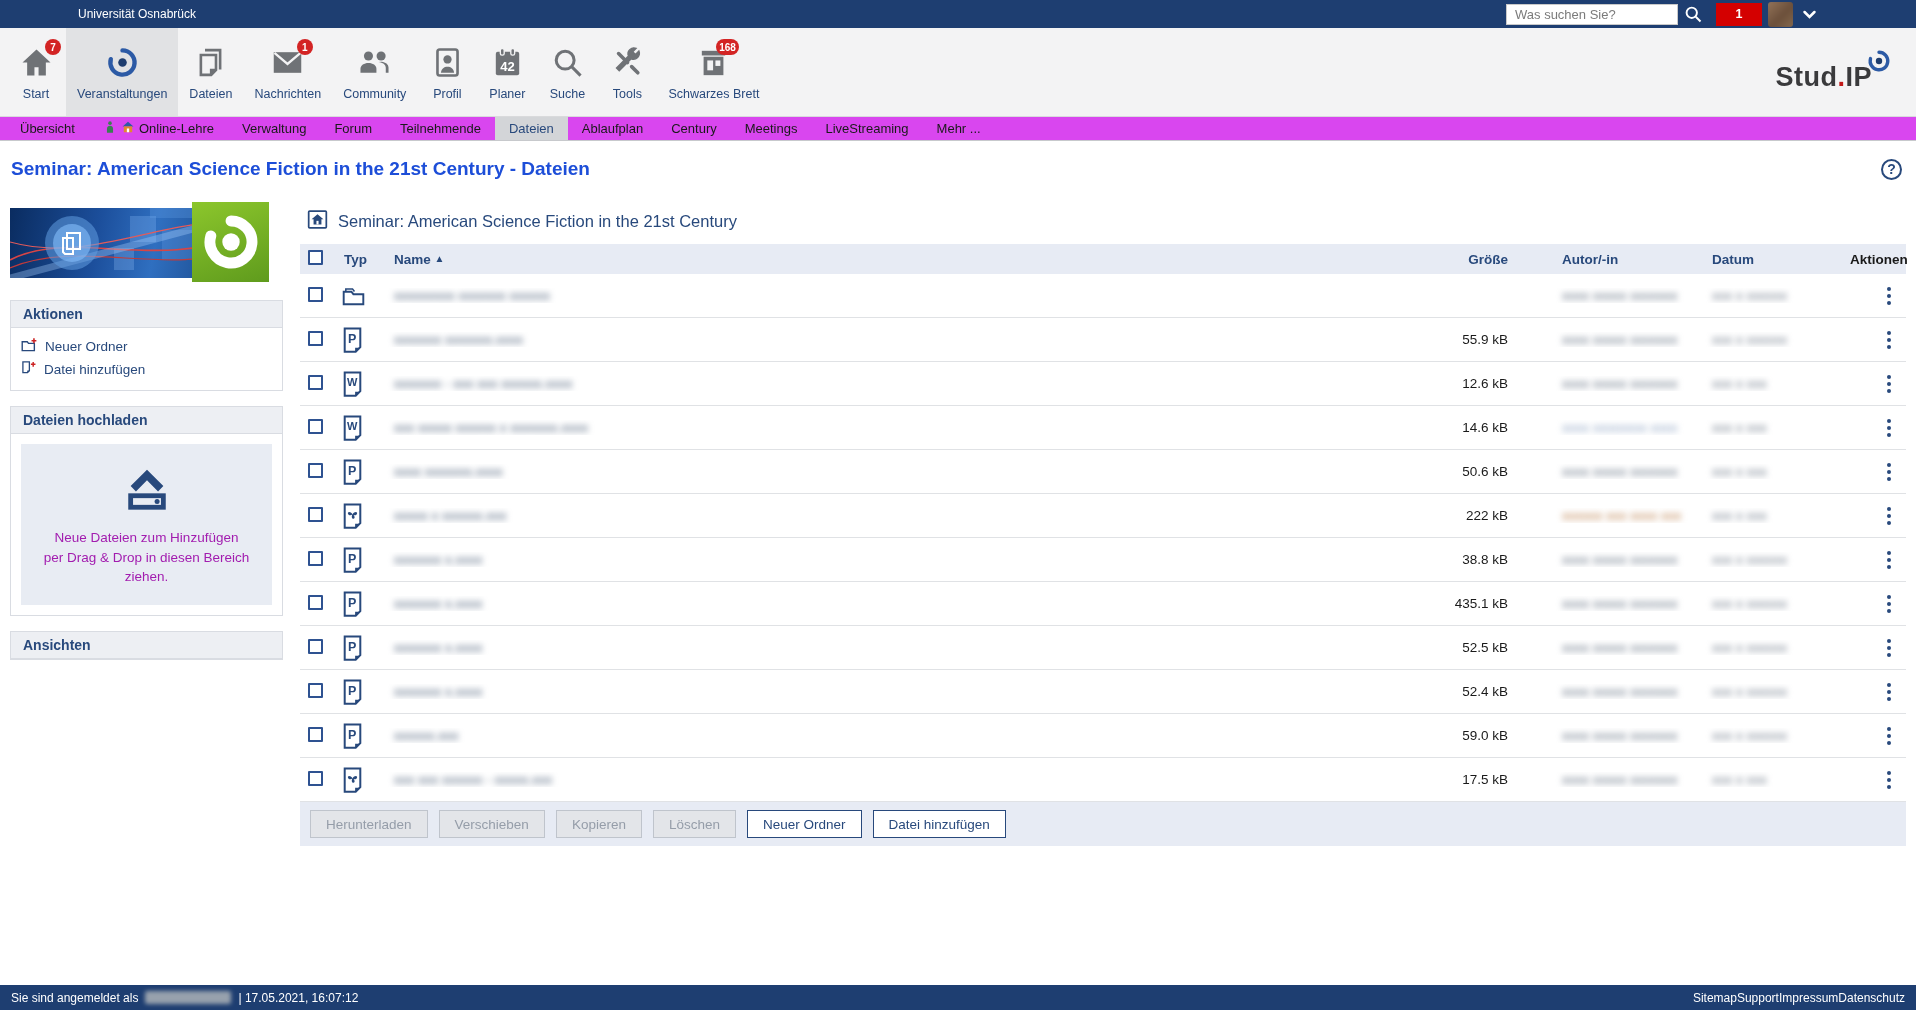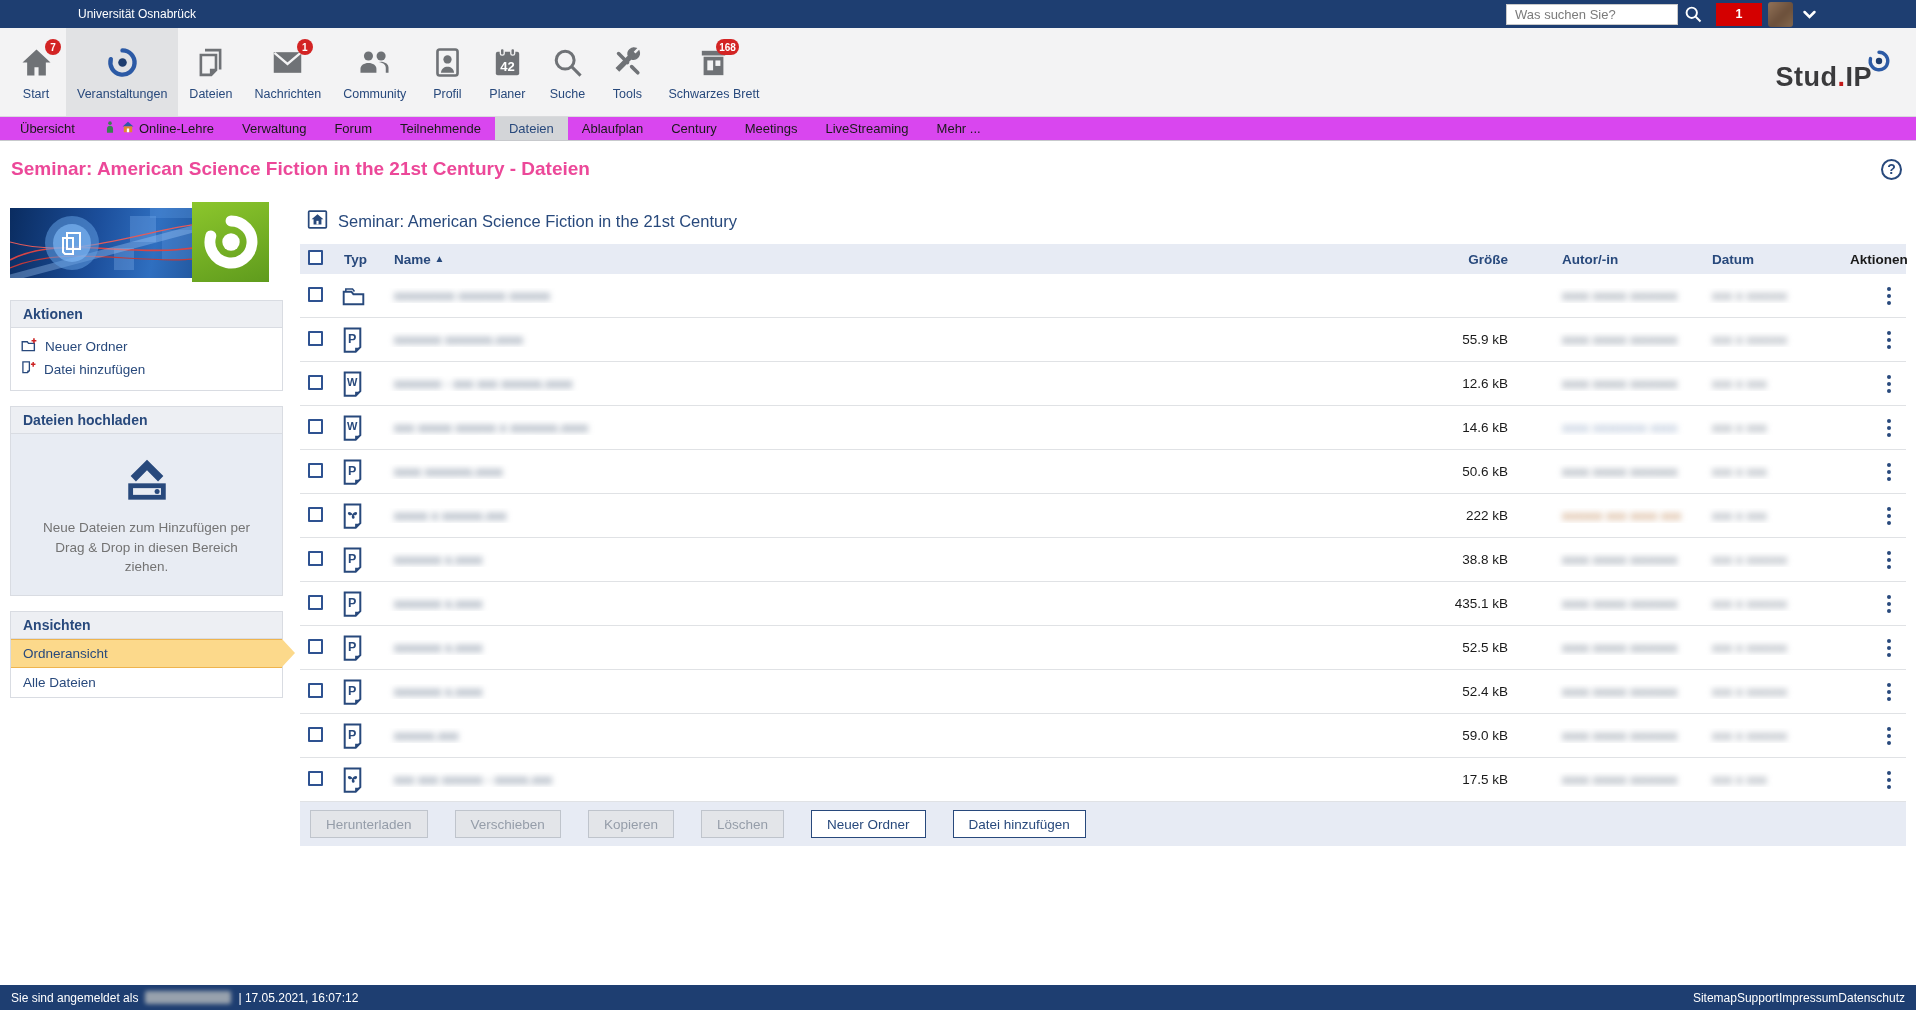--- a/index.html
+++ b/index.html
@@ -39,41 +39,41 @@
 
   
   .subnav{height:25px;background:#d946ef;border-top:1px solid #d9dadc;border-bottom:1px solid #c7c9cc;
           display:flex;align-items:stretch;padding-left:6px;font-size:13px}
   .nav-item{padding:0 14px;display:flex;align-items:center;gap:4px;color:#1a1a1a;cursor:pointer;white-space:nowrap}
   .nav-item.active{background:#d3d5d8;color:#28497c}
   .nav-item svg{width:14px;height:14px}
 
   
   .titlebar{display:flex;align-items:center;padding:17px 14px 14px 11px}
-  .titlebar h1{font-size:19px;font-weight:bold;color:#ec4899}
+  .titlebar h1{font-size:19px;font-weight:bold;color:#1d4ed8}
   .help{margin-left:auto;width:21px;height:21px;border:2px solid #28497c;border-radius:50%;color:#28497c;
         font-weight:bold;font-size:14px;display:flex;align-items:center;justify-content:center;cursor:pointer}
 
   
   .content{display:flex;padding:0 10px}
   .sidebar{width:273px;flex:none;margin-right:17px}
   .main{flex:1;min-width:0}
 
   
   .banner{position:relative;height:72px;margin:12px 0 22px}
   .banner-img{position:absolute;left:0;top:2px;width:232px;height:70px;overflow:hidden;
               background:linear-gradient(100deg,#0a2c60,#1c4f9c 38%,#2f6fc0 62%,#16407e)}
   .green-logo{position:absolute;right:14px;top:-4px;width:77px;height:80px;
               background:linear-gradient(160deg,#8cc62c,#5f9b1d);display:flex;align-items:center;justify-content:center}
   .sb-box{border:1px solid #d9dce2;background:#fff;margin-bottom:15px}
   .sb-head{background:#edeff3;border-bottom:1px solid #d9dce2;color:#28497c;font-weight:bold;
            font-size:14px;padding:5px 12px}
   .sb-actions{padding:7px 10px 9px}
   .sb-action{display:flex;align-items:center;gap:7px;color:#28497c;font-size:13.5px;padding:2px 0;cursor:pointer}
-  .dropzone{background:#e8ecf3;padding:16px 22px 18px;text-align:center;color:#737373;font-size:13.5px;line-height:1.45}
+  .dropzone{margin:10px;background:#e8ecf3;padding:16px 22px 18px;text-align:center;color:#a21caf;font-size:13.5px;line-height:1.45}
   .dropzone svg{display:block;margin:4px auto 14px}
   .view-item{padding:6px 12px;font-size:13.5px;color:#28497c;cursor:pointer;position:relative;height:29px;display:flex;align-items:center}
   .view-item.active{background:#fcd98b;border-top:1px solid #eeb44e;border-bottom:1px solid #eeb44e}
   .view-item.active::after{content:"";position:absolute;right:-13px;top:-1px;
      border-top:14.5px solid transparent;border-bottom:14.5px solid transparent;border-left:13px solid #fcd98b;z-index:2}
 
   
   .crumb{display:flex;align-items:center;gap:9px;color:#28497c;font-size:16.5px;padding:14px 6px 9px 6px}
   .crumb svg{width:23px;height:23px}
   .tgrid{display:grid;grid-template-columns:36px 44px 1fr 170px 150px 150px 56px;align-items:center}
@@ -93,21 +93,21 @@
   .b-author{color:#5f6c7e;cursor:pointer}
   .b-author.light{color:#8aa0c0}
   .b-author.orange{color:#b97b45}
   .b-date{color:#6e7988}
   .c-size{color:#1a1a1a}
   .c-author,.c-date{padding-left:12px;overflow:hidden}
   .c-actions{display:flex;justify-content:center;padding-left:22px}
   .kebab{display:flex;flex-direction:column;gap:3px;padding:4px;cursor:pointer}
   .kebab i{width:4px;height:4px;border-radius:50%;background:#28497c}
 
-  .btnbar{background:#e7ebf4;padding:8px 10px;display:flex;gap:27px}
+  .btnbar{background:#e7ebf4;padding:8px 10px;display:flex;gap:11px}
   .btn{height:28px;padding:0 15px;font-size:13.5px;font-family:"Liberation Sans",sans-serif;cursor:pointer}
   .btn.disabled{color:#959da9;background:#e3e5e9;border:1px solid #bfc4cc;cursor:default}
   .btn.primary{color:#28497c;background:#fff;border:1px solid #28497c}
 
   
   .footer{position:absolute;bottom:0;left:0;right:0;height:25px;background:#1e3e71;color:#fff;
           display:flex;align-items:center;font-size:12px;padding:0 11px}
   .blurbox{display:inline-block;width:86px;height:13px;background:#97a1ad;filter:blur(2px);
            border-radius:2px;margin:0 7px;vertical-align:-2px}
   .f-right{margin-left:auto;display:flex;}
@@ -362,24 +362,20 @@
             <path d="M32 6 15 23l5.5 5.5L31 18v0l1-1 1 1 10.5 10.5L49 23z" fill="#28497c"></path>
             <rect x="15" y="33" width="34" height="12" fill="none" stroke="#28497c" stroke-width="5"></rect>
             <circle cx="42.5" cy="39" r="2.6" fill="#28497c"></circle>
           </svg>
           <span>Neue Dateien zum Hinzufügen per Drag &amp; Drop in diesen Bereich ziehen.</span>
         </div>
       </section>
 
       <section class="sb-box">
         <div class="sb-head">Ansichten</div>
-        <div id="sb-views">
-            <div class="view-item active">Ordneransicht</div>
-            <div class="view-item">Alle Dateien</div>
-          </div>
       </section>
     </aside>
 
     <main class="main">
       <div class="crumb">
         <span>
           <svg viewBox="0 0 24 24" fill="none" stroke="#28497c" stroke-width="1.8">
             <rect x="2.8" y="3.2" width="18.4" height="17.6" rx="1"></rect>
             <path d="M12 6.6l-6.2 5.2h2.1v5.4h8.2v-5.4h2.1z" fill="#28497c" stroke="none"></path>
             <rect x="10.9" y="13.4" width="2.2" height="3.8" fill="#fff" stroke="none"></rect>

